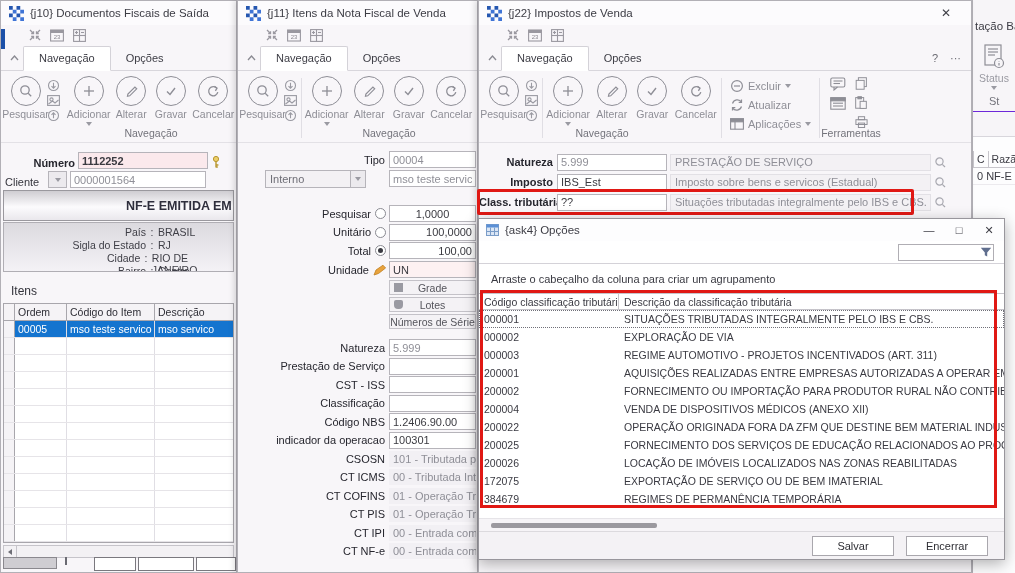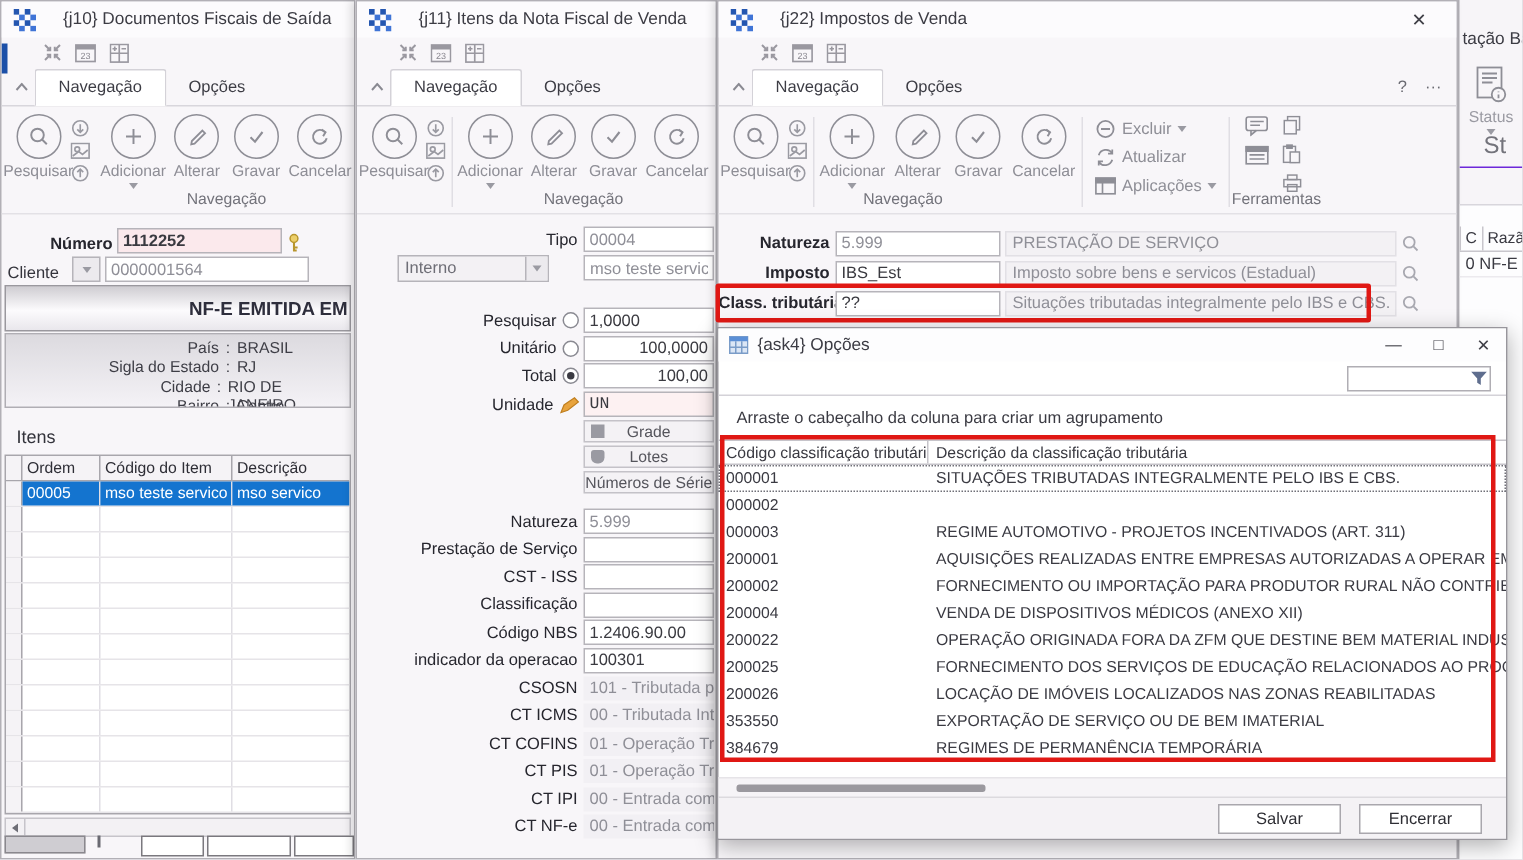--- a/index.html
+++ b/index.html
@@ -7,21 +7,21 @@
 body{font-family:"Liberation Sans",sans-serif}
 #stage{position:relative;width:1015px;height:573px;background:#e9e7ec;overflow:hidden;font-size:11px;color:#3a3a40}
 
 
 .win{position:absolute;top:0;height:573px;background:#f8f6f9;border:1px solid #b2b0b6;overflow:hidden}
 #win-left{left:0;width:237px;z-index:10}
 #win-mid{left:237px;width:241px;z-index:20;box-shadow:-3px 0 6px rgba(0,0,0,.14)}
 #win-right{left:478px;width:494px;z-index:30;box-shadow:-3px 0 6px rgba(0,0,0,.14)}
 #win-back{position:absolute;left:972px;top:0;width:43px;height:573px;background:#f7f5f8;border-left:1px solid #b2b0b6;z-index:8;overflow:hidden}
 
-.titlebar{display:flex;align-items:center;gap:18px;height:24px;padding:0 8px;background:#fcfbfd;white-space:nowrap}
+.titlebar{display:flex;align-items:center;gap:6px;height:24px;padding:0 8px;background:#fcfbfd;white-space:nowrap}
 .title{font-size:11.5px;color:#3c3c44;overflow:hidden}
 .win-close{margin-left:auto;color:#404048;font-size:12px;padding:0 4px}
 .iconbar{display:flex;gap:9px;align-items:center;height:20px;padding-left:28px}
 .blue-strip{position:absolute;left:0;top:28px;width:4px;height:20px;background:#1c50a8}
 
 .tabrow{display:flex;align-items:flex-end;height:26px;border-bottom:1px solid #d8d6dc;padding-left:4px;position:relative}
 .chev{width:18px;height:16px;display:flex;align-items:center;justify-content:center;margin-bottom:4px}
 .tab{padding:5px 15px 6px;font-size:11px;color:#3c3c44}
 .tab.active{background:#fff;border:1px solid #d4d2d8;border-bottom:1px solid #fff;margin-bottom:-1px;border-radius:2px 2px 0 0}
 .tab-extras{margin-left:auto;display:flex;gap:12px;padding:0 10px 6px 0;color:#6a6a72;font-size:11px}
@@ -89,21 +89,21 @@
 .rlabel{width:78px;text-align:right;padding-right:4px;font-weight:bold;color:#26262e;white-space:nowrap;flex:none}
 .rcode{width:110px;flex:none}
 .rdesc{flex:1;margin-left:3px;background:#f3f1f4;border:1px solid #e2e0e5;height:17px;display:flex;align-items:center;padding:0 4px;color:#8f8f97;white-space:nowrap;overflow:hidden}
 .rmag{width:18px;display:flex;justify-content:center;flex:none}
 #red-rect-field{position:absolute;left:477px;top:189px;width:437px;height:26px;border:3px solid #e01814;border-radius:2px;z-index:35;pointer-events:none}
 
 
 #bw-title{height:18px;margin-top:20px;padding-left:2px;font-size:11.5px;color:#3c3c44;white-space:nowrap;overflow:hidden}
 #bw-ribbon{position:relative;height:74px;border-bottom:1px solid #6d28d9}
 #bw-status{display:flex;flex-direction:column;align-items:center;gap:2px;padding-top:6px;color:#9a9aa2;font-size:10.5px}
-#bw-glabel{position:absolute;bottom:4px;left:16px;font-size:16px;color:#73737b}
+#bw-glabel{position:absolute;bottom:4px;left:16px;font-size:11px;color:#73737b}
 #bw-content{background:#fdfdfe;height:100%;border-top:1px solid #d8d6dc;margin-top:24px}
 .bw-grid-head{display:flex;height:17px;margin-top:14px;border-bottom:1px solid #c8c6cc;font-size:10.5px;color:#3a3a42;align-items:center}
 .bw-grid-head .b1{width:8px;border-right:1px solid #c8c6cc;height:100%}
 .bw-grid-row{display:flex;height:17px;font-size:11px;color:#3a3a42;align-items:center;border-bottom:1px solid #eceaee}
 
 
 #dialog{position:absolute;left:478px;top:218px;width:527px;height:342px;background:#fff;border:1px solid #98969c;z-index:50;box-shadow:0 4px 14px rgba(0,0,0,.3)}
 #dlg-titlebar{display:flex;align-items:center;gap:6px;height:22px;padding-left:7px;background:#fdfdfe}
 #dlg-title{font-size:11.5px;color:#3c3c44}
 .dlg-ctl{width:30px;text-align:center;font-size:11px;color:#404048}
@@ -238,21 +238,21 @@
               </svg>
             </span>
           <span>Cancelar</span>
         </div>
         <span class="glabel">Navegação</span>
       </div>
     </div>
     <div id="lw-form">
       <div class="lw-row">
         <span class="flabel" style="width:70px">Número</span>
-        <input class="tbox" style="width: 110px; margin-left: 3px; background: rgb(251, 233, 236); font-weight: bold;" value="1112252">
+        <input class="tbox" style="width: 130px; margin-left: 3px; background: rgb(251, 233, 236); font-weight: bold;" value="1112252">
         <svg width="13" height="14" viewBox="0 0 13 14" style="margin-left:3px">
             <circle cx="5" cy="4" r="2.6" fill="#eccf6a" stroke="#b8962e" stroke-width="1"></circle>
             <path d="M5 6.6 V12.6 M5 10 H7.4 M5 12 H6.8" stroke="#b8962e" stroke-width="1.4" fill="none"></path>
           </svg>
       </div>
       <div class="lw-row">
         <span style="width:38px;color:#34343c">Cliente</span>
         <span style="width:19px;height:17px;border:1px solid #b6b4ba;background:#eceaee;display:flex;align-items:center;justify-content:center;margin-left:5px">
             <span class="caret"></span>
           </span>
@@ -506,38 +506,38 @@
               <span class="caret"></span>
             </span>
         </span>
         <span style="flex:1"></span>
         <input class="tbox dim mfield" value="mso teste servico" style="">
       </div>
       <div style="height:16px"></div>
       <div class="mrow">
         <span class="mlabel">Pesquisar</span>
         <span class="radio" style="margin-right:3px"></span>
-        <input class="tbox mfield" style="text-align: left;" value="1,0000">
+        <input class="tbox mfield" style="text-align: center;" value="1,0000">
       </div>
       <div class="mrow">
         <span class="mlabel">Unitário</span>
         <span class="radio" style="margin-right:3px"></span>
         <input class="tbox mfield" style="text-align: right;" value="100,0000">
       </div>
       <div class="mrow">
         <span class="mlabel">Total</span>
         <span class="radio on" style="margin-right:3px"></span>
         <input class="tbox mfield" style="text-align: right;" value="100,00">
       </div>
       <div class="mrow" style="height:18px">
         <span class="mlabel">Unidade</span>
         <svg width="14" height="12" viewBox="0 0 14 12" style="margin-right:2px">
             <path d="M1 11 L3 6 L10 1.2 L12.6 4 L5.5 9.5 Z" fill="#e8a33d" stroke="#c07f1f" stroke-width="0.8"></path>
           </svg>
-        <input class="tbox mfield" style="background: rgb(253, 241, 242); font-family: Liberation Mono, monospace;" value="UN">
+        <input class="tbox mfield" style="background: rgb(253, 241, 242);" value="UN">
       </div>
       <div class="mrow" style="height:15.5px">
           <span style="flex:1"></span>
           <span class="mbtn">
             <span class="sq"></span>
             <span>Grade</span>
           </span>
         </div>
       <div class="mrow" style="height:15.5px">
           <span style="flex:1"></span>
@@ -882,20 +882,21 @@
     <div class="dgh">
       <span>Código classificação tributária</span>
       <span>Descrição da classificação tributária</span>
     </div>
     <div class="dgr focused">
         <span>000001</span>
         <span>SITUAÇÕES TRIBUTADAS INTEGRALMENTE PELO IBS E CBS.</span>
       </div>
     <div class="dgr">
         <span>000002</span>
+        <span>EXPLORAÇÃO DE VIA</span>
       </div>
     <div class="dgr">
         <span>000003</span>
         <span>REGIME AUTOMOTIVO - PROJETOS INCENTIVADOS (ART. 311)</span>
       </div>
     <div class="dgr">
         <span>200001</span>
         <span>AQUISIÇÕES REALIZADAS ENTRE EMPRESAS AUTORIZADAS A OPERAR EM ZONAS DE PR</span>
       </div>
     <div class="dgr">
@@ -912,21 +913,21 @@
       </div>
     <div class="dgr">
         <span>200025</span>
         <span>FORNECIMENTO DOS SERVIÇOS DE EDUCAÇÃO RELACIONADOS AO PROGRAMA UNIVER</span>
       </div>
     <div class="dgr">
         <span>200026</span>
         <span>LOCAÇÃO DE IMÓVEIS LOCALIZADOS NAS ZONAS REABILITADAS</span>
       </div>
     <div class="dgr">
-        <span>353550</span>
+        <span>172075</span>
         <span>EXPORTAÇÃO DE SERVIÇO OU DE BEM IMATERIAL</span>
       </div>
     <div class="dgr">
         <span>384679</span>
         <span>REGIMES DE PERMANÊNCIA TEMPORÁRIA</span>
       </div>
     <div id="red-rect-table"></div>
     <div id="dlg-scroll">
         <span class="thumb"></span>
       </div>

